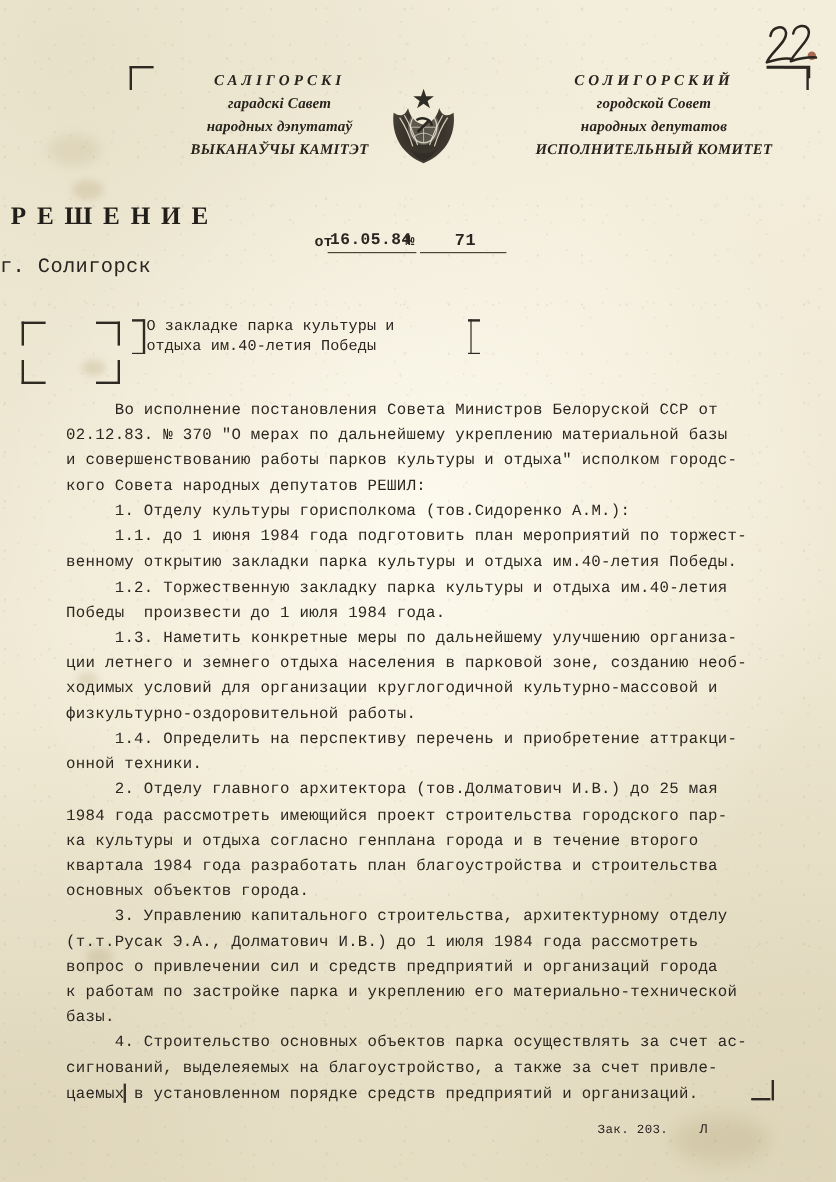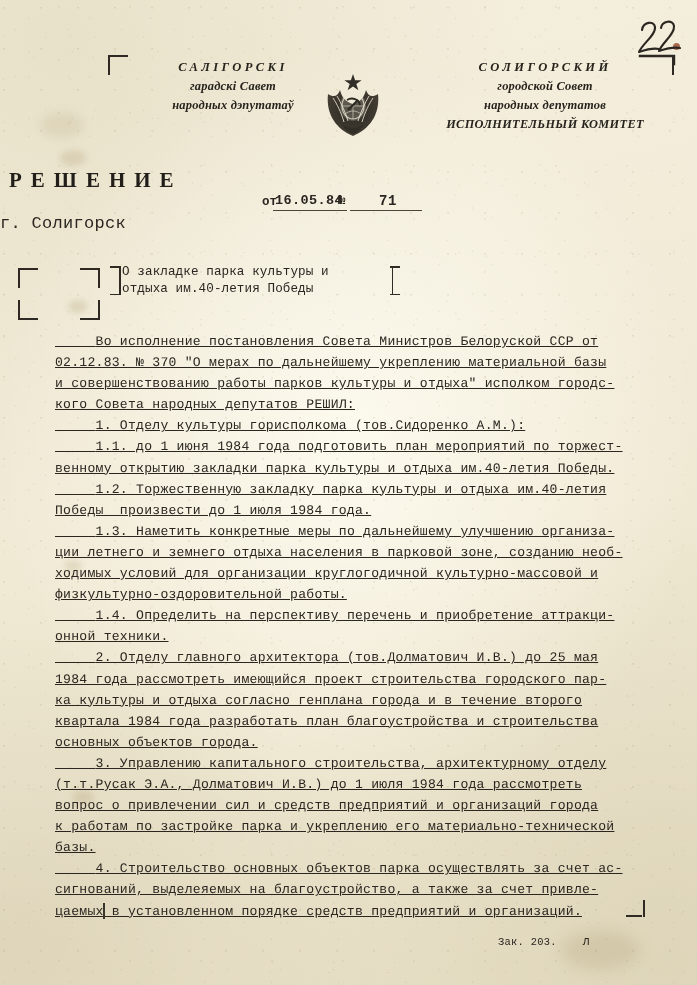--- a/index.html
+++ b/index.html
@@ -124,21 +124,21 @@
   .c-br::after{right:0;bottom:0;width:2px;height:20px;}
 
   
   #body-text{
     position:absolute;left:55px;top:331px;width:598px;
     font-size:13.1px;line-height:21.1px;letter-spacing:.25px;
     color:#2b2620;
     white-space:pre-wrap;
     text-rendering:geometricPrecision;
   }
-  #body-text .ln{display:block;height:21.1px;text-decoration:underline;}
+  #body-text .ln{display:block;height:21.1px;}
 
   
   #footer{
     position:absolute;left:498px;top:936px;width:150px;
     font-size:10.4px;letter-spacing:.3px;
   }
   #footer .zak{display:inline-block;}
   #footer .lit{display:inline-block;margin-left:26px;font-size:11px;}
 
   
@@ -186,20 +186,21 @@
 
   <div class="corner c-tl" style="left:108px;top:55px;"></div>
   <div class="corner c-tr" style="left:654px;top:55px;"></div>
 
   <div id="letterhead">
 
     <div class="head-col" id="head-left">
       <div class="head-l1">САЛІГОРСКІ</div>
       <div class="head-l2">гарадскі Савет</div>
       <div class="head-l3">народных дэпутатаў</div>
+      <div class="head-l4">ВЫКАНАЎЧЫ КАМІТЭТ</div>
     </div>
 
     <div id="emblem">
       <svg viewBox="0 0 62 74" aria-hidden="true">
         <defs>
           <radialGradient id="ink" cx="50%" cy="45%" r="60%">
             <stop offset="0%" stop-color="#1c1913"></stop>
             <stop offset="100%" stop-color="#3a342a"></stop>
           </radialGradient>
         </defs>

